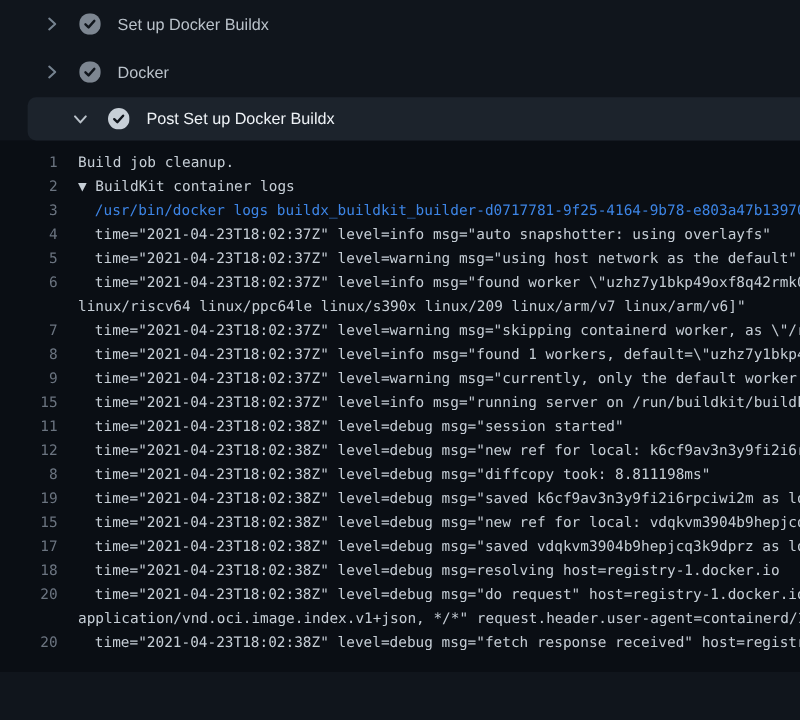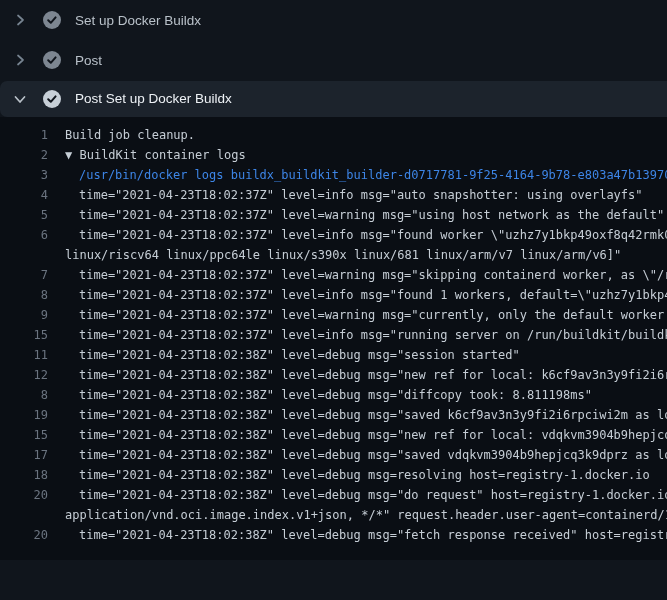--- a/index.html
+++ b/index.html
@@ -4,21 +4,21 @@
 <style>
   * { margin: 0; padding: 0; box-sizing: border-box; }
   html, body { width: 667px; height: 600px; overflow: hidden; }
   body {
     background: #10151c;
     font-family: "Liberation Sans", sans-serif;
     position: relative;
   }
 
   
-  .steps { padding-top: 0; }
+  .steps { padding-top: 0; margin-left: 23px; }
   .step-row {
     height: 40px;
     display: flex;
     align-items: center;
     cursor: pointer;
     position: relative;
   }
   .step-row .chevron {
     width: 16px; height: 16px;
     margin-left: 12px;
@@ -29,21 +29,21 @@
     width: 18px; height: 18px;
     margin-left: 15px;
     flex: 0 0 auto;
   }
   .step-row .label {
     margin-left: 14px;
     font-size: 13.5px;
     color: #b9c1c9;
     white-space: nowrap;
   }
-  .step-row.expanded { height: 37px; }
+  .step-row.expanded { height: 37px; padding-left: 24px; }
   .step-row.expanded .row-bg {
     position: absolute;
     left: 0; right: -8px; top: 1px; bottom: 0;
     background: #1c232c;
     border-radius: 7px;
     z-index: 0;
   }
   .step-row.expanded .chevron,
   .step-row.expanded .status,
   .step-row.expanded .label { position: relative; z-index: 1; }
@@ -107,21 +107,21 @@
       <svg width="16" height="16" viewBox="0 0 16 16">
         <path class="chev-path" d="M6 3.5 L11 8 L6 12.5" fill="none" stroke="#768390" stroke-width="1.7" stroke-linecap="round" stroke-linejoin="round"></path>
       </svg>
     </span>
     <span class="status">
       <svg width="18" height="18" viewBox="0 0 18 18">
         <circle class="status-circle" cx="9" cy="9" r="9" fill="#7d8691"></circle>
         <path d="M5.2 9.3 L7.8 11.8 L12.6 6.4" fill="none" stroke="#10151c" stroke-width="2" stroke-linecap="round" stroke-linejoin="round"></path>
       </svg>
     </span>
-    <span class="label">Post</span>
+    <span class="label">Docker</span>
   </div>
 
 
   <div class="step-row expanded">
     <div class="row-bg" style="display: block;"></div>
     <span class="chevron">
       <svg width="16" height="16" viewBox="0 0 16 16">
         <path class="chev-path" d="M3.5 6 L8 11 L12.5 6" fill="none" stroke="#b9c1c9" stroke-width="1.7" stroke-linecap="round" stroke-linejoin="round"></path>
       </svg>
     </span>
@@ -160,21 +160,21 @@
     <span class="content indent-group">time="2021-04-23T18:02:37Z" level=warning msg="using host network as the default"</span>
   </div>
 
   <div class="log-row">
     <span class="num">6</span>
     <span class="content indent-group">time="2021-04-23T18:02:37Z" level=info msg="found worker \"uzhz7y1bkp49oxf8q42rmk0xj</span>
   </div>
 
   <div class="log-row">
     <span class="num"></span>
-    <span class="content indent-top">linux/riscv64 linux/ppc64le linux/s390x linux/681 linux/arm/v7 linux/arm/v6]"</span>
+    <span class="content indent-top">linux/riscv64 linux/ppc64le linux/s390x linux/209 linux/arm/v7 linux/arm/v6]"</span>
   </div>
 
   <div class="log-row">
     <span class="num">7</span>
     <span class="content indent-group">time="2021-04-23T18:02:37Z" level=warning msg="skipping containerd worker, as \"/run</span>
   </div>
 
   <div class="log-row">
     <span class="num">8</span>
     <span class="content indent-group">time="2021-04-23T18:02:37Z" level=info msg="found 1 workers, default=\"uzhz7y1bkp49o</span>

